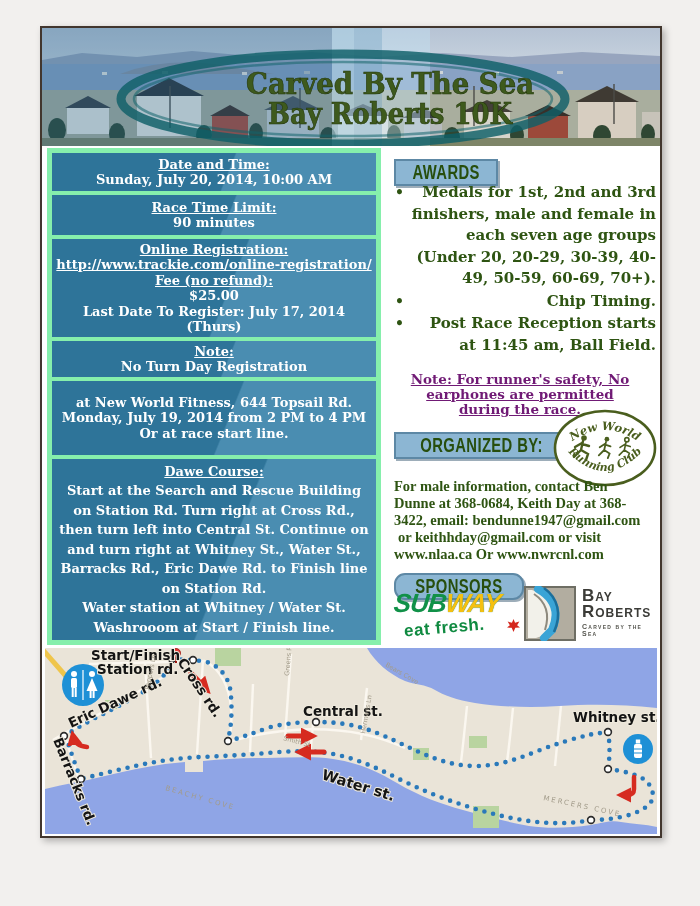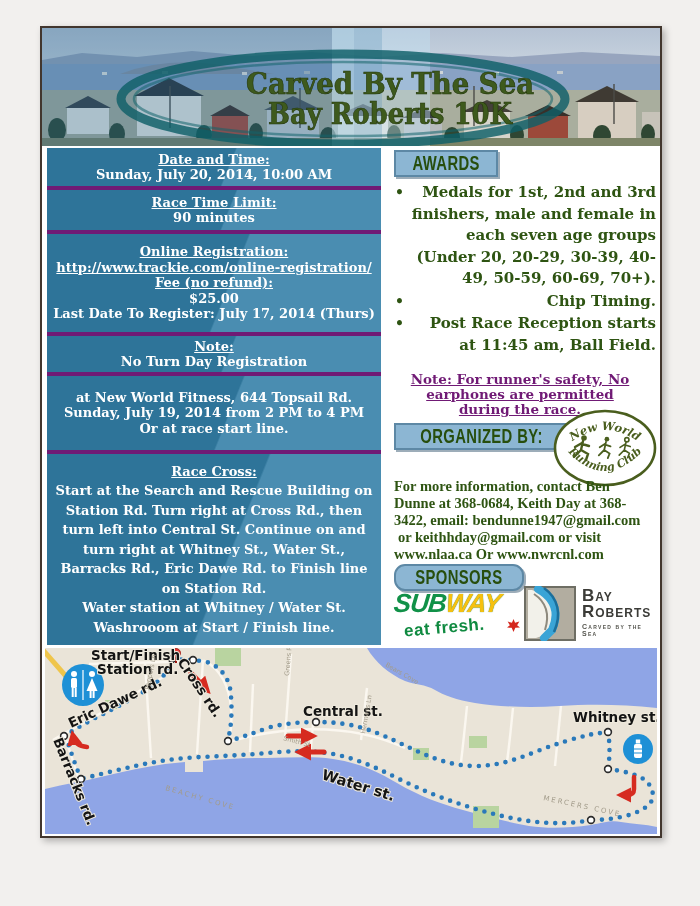--- a/index.html
+++ b/index.html
@@ -11,41 +11,41 @@
     position:absolute;left:40px;top:26px;width:618px;height:808px;
     background:#ffffff;border:2px solid #42362e;
     box-shadow:3px 3px 7px rgba(0,0,0,.28);
   }
   .hero{position:absolute;left:0;top:0;width:618px;height:118px;}
   .hero svg{display:block;}
 
   
   .left-panel{
     position:absolute;left:5px;top:120px;width:334px;height:497px;
-    background:#701a75;box-sizing:border-box;
+    background:#86efac;padding:5px;box-sizing:border-box;
     display:flex;flex-direction:column;gap:4px;
   }
   .ibox{
     background:linear-gradient(112deg,#2e7499 0 54%,#4a8db1 54.5% 100%);
     color:#ffffff;font-family:"DejaVu Serif",serif;font-weight:bold;
     font-size:13px;line-height:15.5px;text-align:center;
     padding:2px 4px;box-sizing:border-box;
     display:flex;flex-direction:column;justify-content:center;
   }
   .ibox .hd{text-decoration:underline;}
   .ibox .lnk{text-decoration:underline;}
   .ibox.course{line-height:19.5px;}
 
   
   .right-col{
     position:absolute;left:350px;top:120px;width:264px;height:497px;
   }
   .chip{
     display:inline-block;background:#8cb6d3;border:2px solid #5d88a5;
-    box-shadow:2px 2px 0 rgba(60,92,115,.5);padding:0 7px;line-height:22px;
+    box-shadow:2px 2px 0 rgba(60,92,115,.5);padding:0 7px;line-height:22px;margin-top:9px;
   }
   .chip>span{
     display:inline-block;font-family:"Liberation Sans",sans-serif;
     font-weight:bold;font-size:19px;color:#274e0d;white-space:nowrap;
     transform:scale(.78,1.1);transform-origin:center;letter-spacing:.5px;
   }
   .chip-awards{position:absolute;left:2px;top:2px;}
   .awards-list{
     position:absolute;left:0;top:34px;width:100%;margin:0;padding:0;list-style:none;
     color:#2e5412;font-weight:bold;font-size:15px;line-height:21.5px;text-align:right;
@@ -195,25 +195,25 @@
       <div class="hd">Fee (no refund):</div>
       <div>$25.00</div>
       <div>Last Date To Register: July 17, 2014 (Thurs)</div>
     </div>
     <div class="ibox" style="flex:0 0 36px">
       <div class="hd">Note:</div>
       <div>No Turn Day Registration</div>
     </div>
     <div class="ibox" style="flex:0 0 74px">
       <div>at New World Fitness, 644 Topsail Rd.</div>
-      <div>Sunday, July 19, 2014 from 2 PM to 4 PM</div>
+      <div>Monday, July 19, 2014 from 2 PM to 4 PM</div>
       <div>Or at race start line.</div>
     </div>
     <div class="ibox course" style="flex:1 1 auto">
-      <div class="hd">Race Cross:</div>
+      <div class="hd">Dawe Course:</div>
       <div>Start  at the Search and Rescue Building on Station Rd. Turn right at Cross Rd., then turn left into Central St. Continue on and turn right at Whitney St., Water St., Barracks Rd., Eric Dawe Rd. to Finish line on Station Rd.</div>
       <div>Water station at Whitney / Water St.</div>
       <div>Washrooom at Start / Finish line.</div>
     </div>
   </div>
 
   <div class="right-col">
 
     <div class="chip chip-awards">
       <span>AWARDS</span>
@@ -255,21 +255,21 @@
           </g>
           <g transform="translate(74,42) scale(0.85)" stroke-width="1.9">
             <circle cx="1" cy="-12" r="2.5" fill="none"></circle>
             <path d="M0,-9 L-2,0 M-1,-7 L-7,-3 M-1,-6 L5,-4 M-2,0 L-8,6 M-2,0 L4,4 L2,9"></path>
           </g>
         </g>
       </svg>
     </div>
 
     <div class="contact">
-      <div>For more information, contact  Ben</div>
+      <div>For male information, contact  Ben</div>
       <div>Dunne at 368-0684, Keith Day at 368-</div>
       <div>3422, email: bendunne1947@gmail.com</div>
       <div style="padding-left:4px">or keithhday@gmail.com or visit</div>
       <div>www.nlaa.ca   Or   www.nwrcnl.com</div>
     </div>
 
     <div class="chip chip-sponsors">
       <span>SPONSORS</span>
     </div>
 

